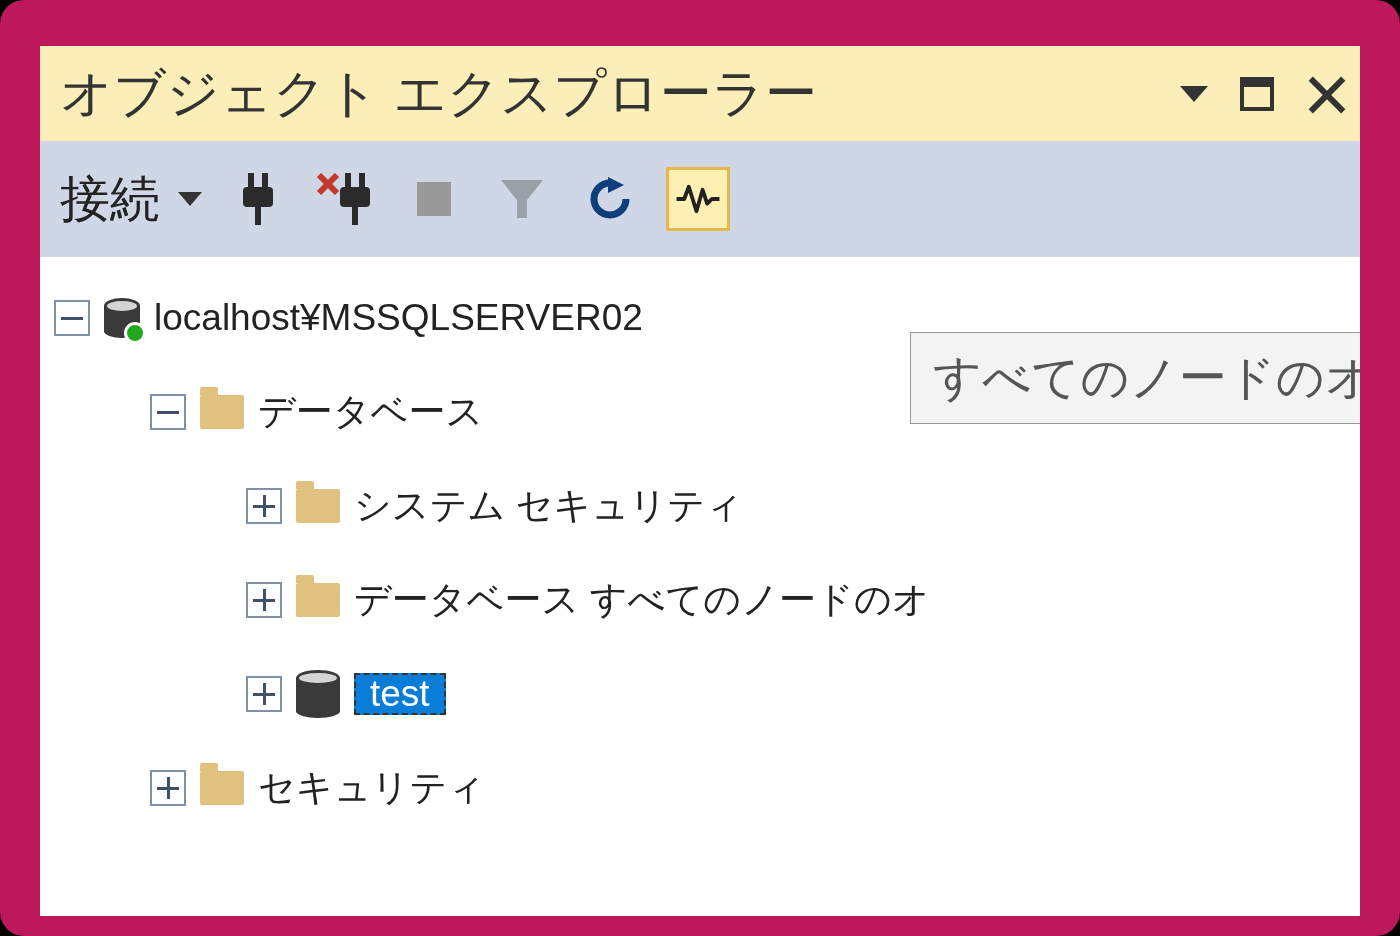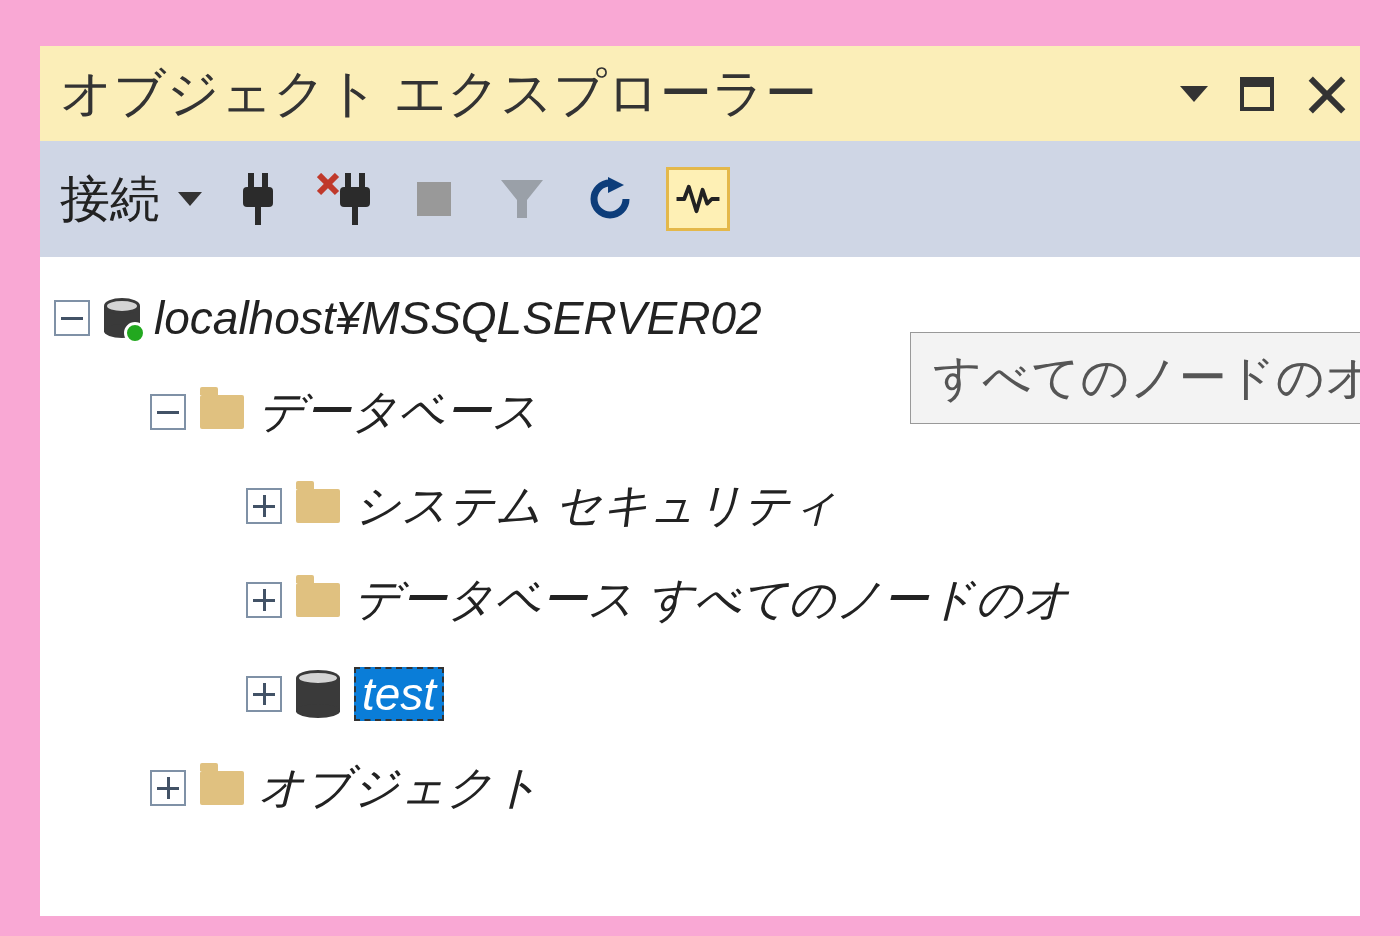--- a/index.html
+++ b/index.html
@@ -1,49 +1,49 @@
 <!DOCTYPE html>
 <html><head>
 <meta charset="utf-8">
 <style>
 body{margin:0;background:#000;font-family:"Meiryo","Yu Gothic",sans-serif;}
-.wrap{width:1400px;height:936px;margin:0 auto;background:#f9a8d4;position:relative;display:flex;align-items:flex-start;justify-content:flex-start;}
+.wrap{width:1400px;height:936px;margin:0 auto;background:#be185d;position:relative;display:flex;align-items:flex-start;justify-content:flex-start;border-radius:24px;}
 .pane{position:absolute;left:40px;top:46px;width:1320px;height:870px;background:#fff;box-sizing:border-box;overflow:hidden;}
 .titlebar{background:#fbeeb8;height:95px;display:flex;align-items:center;padding:0 14px 0 20px;box-sizing:border-box;}
 .titlebar .title{font-size:52px;color:#333;}
 .titlebar .controls{margin-left:auto;display:flex;align-items:center;gap:32px;}
 .tri{width:0;height:0;border-left:14px solid transparent;border-right:14px solid transparent;border-top:16px solid #333;}
 .dockbox{width:34px;height:34px;border:4px solid #333;position:relative;box-sizing:border-box;}
 .dockbox::after{content:"";position:absolute;left:-4px;top:-4px;width:34px;height:10px;background:#333;}
 .closex{position:relative;width:40px;height:40px;}
 .closex::before,.closex::after{content:"";position:absolute;left:18px;top:-2px;width:6px;height:46px;background:#333;}
 .closex::before{transform:rotate(45deg);}
 .closex::after{transform:rotate(-45deg);}
 .toolbar{background:#cfd6e5;height:116px;display:flex;align-items:center;padding:0 20px;gap:24px;box-sizing:border-box;}
 .tbbtn{display:flex;align-items:center;font-size:50px;color:#222;gap:8px;}
 .tbbtn .tri2{margin-left:10px;width:0;height:0;border-left:12px solid transparent;border-right:12px solid transparent;border-top:14px solid #333;}
 .iconbtn{width:64px;height:64px;display:flex;align-items:center;justify-content:center;}
 .iconbtn.selected{background:#fef0b5;border:3px solid #e4b84a;box-sizing:border-box;padding:6px;}
-.tree{padding:14px 0 0 14px;font-size:46px;color:#222;position:relative;font-style:italic;}
+.tree{padding:14px 0 0 14px;font-size:37px;color:#222;position:relative;}
 .row{display:flex;align-items:center;height:94px;white-space:nowrap;}
 .toggle{width:36px;height:36px;border:2px solid #7f91a6;display:flex;align-items:center;justify-content:center;margin-right:14px;position:relative;box-sizing:border-box;}
 .toggle .h,.toggle .v{position:absolute;background:#425266;}
 .toggle .h{width:22px;height:3px;}
 .toggle .v{width:3px;height:22px;}
 .folder{width:44px;height:34px;background:#e0c180;border-radius:2px;margin-right:14px;position:relative;}
 .folder::before{content:"";position:absolute;top:-8px;left:0;width:18px;height:8px;background:#e0c180;border-radius:2px 2px 0 0;}
 .dbicon{width:36px;height:40px;margin-right:14px;position:relative;}
 .dbicon.big{width:44px;height:48px;}
 .dbcylinder{width:100%;height:100%;position:relative;}
 .dbcylinder .body{position:absolute;top:8px;left:0;right:0;bottom:6px;background:#3a3a3a;}
 .dbcylinder .top{position:absolute;top:0;left:0;right:0;height:16px;background:#3a3a3a;border-radius:50%;}
 .dbcylinder .bot{position:absolute;bottom:0;left:0;right:0;height:14px;background:#3a3a3a;border-radius:50%;}
 .dbcylinder .shine{position:absolute;top:3px;left:3px;right:3px;height:10px;background:#d4d4d4;border-radius:50%;}
 .greendot{position:absolute;bottom:-6px;right:-6px;width:22px;height:22px;background:#22a81f;border-radius:50%;border:3px solid #fff;box-sizing:border-box;}
-.sel{background:#0a7dd8;color:#fff;padding:0 8px;outline:2px dashed #333;outline-offset:-2px;text-align:right;}
+.sel{background:#0a7dd8;color:#fff;padding:0 16px;outline:2px dashed #333;outline-offset:-2px;text-align:right;}
 .tooltip{position:absolute;top:286px;left:870px;background:#f3f3f3;border:1px solid #999;padding:12px 22px;font-size:48px;color:#555;white-space:nowrap;height:92px;box-sizing:border-box;display:flex;align-items:center;overflow:hidden;width:500px;}
 svg{display:block;}
 .indent1{padding-left:96px;}
 .indent2{padding-left:192px;}
 .stopicon{width:34px;height:34px;background:#999;}
 </style>
 </head>
 <body>
 
 <div class="wrap">
@@ -161,21 +161,21 @@
         </div>
         <span class="sel">test</span>
       </div>
 
       <div class="row indent1">
         <div class="toggle">
             <div class="h"></div>
             <div class="v"></div>
           </div>
         <div class="folder"></div>
-        <span>オブジェクト</span>
+        <span>セキュリティ</span>
       </div>
 
     </div>
 
     <div class="tooltip">
       <span>すべてのノードのオ</span>
     </div>
 
   </div>
 </div>

